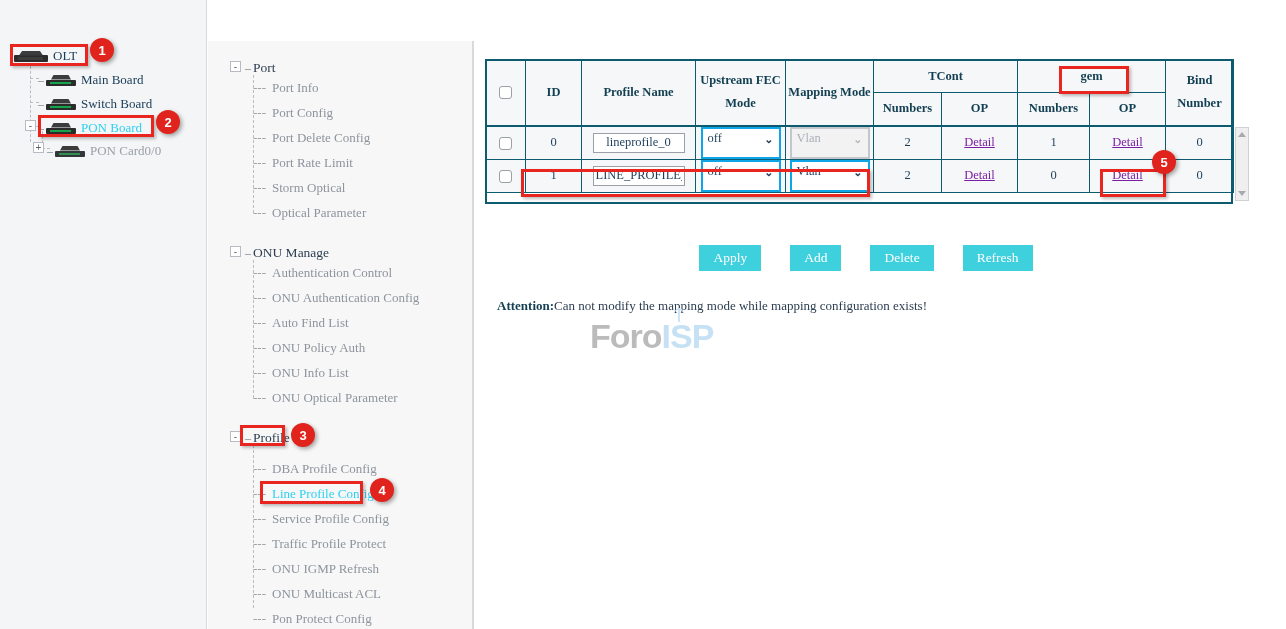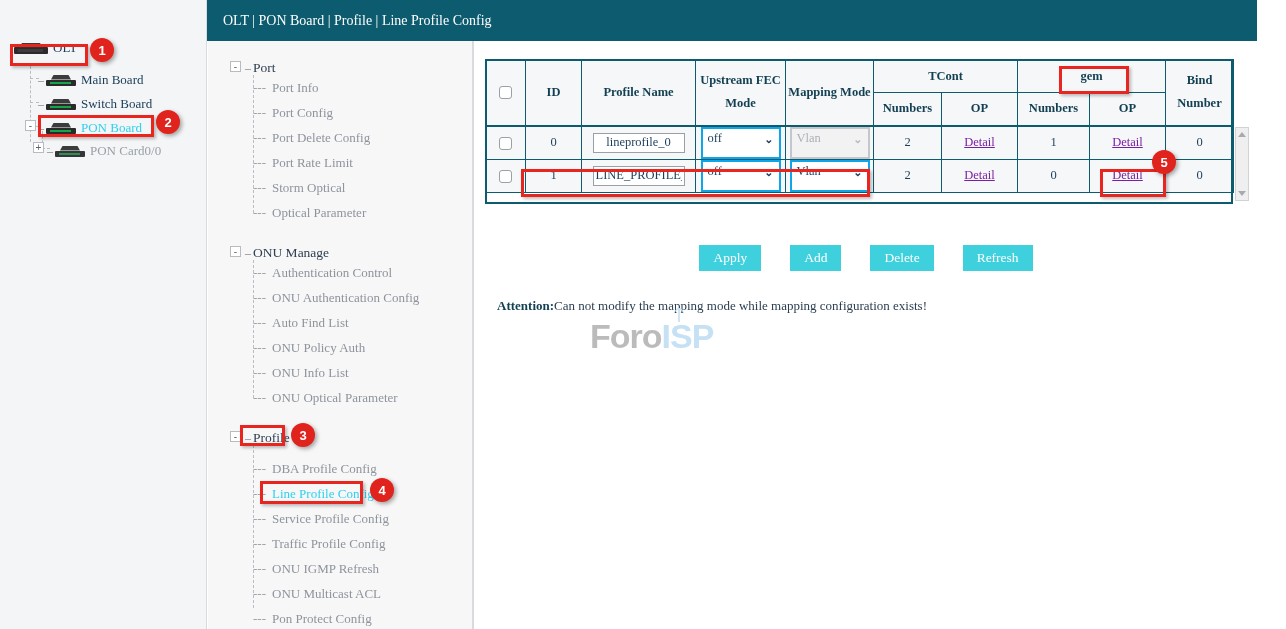--- a/index.html
+++ b/index.html
@@ -363,21 +363,21 @@
 
     <div id="tree">
 
       <div class="dashv" style="left:30px; top:66px; height:76px;"></div>
       <div class="dashh" style="left:30px; top:78px; width:9px;"></div>
       <div class="dashh" style="left:30px; top:102px; width:9px;"></div>
       <div class="dashh" style="left:36px; top:126px; width:5px;"></div>
       <div class="dashv" style="left:42px; top:131px; height:17px;"></div>
       <div class="dashh" style="left:42px; top:148px; width:8px;"></div>
 
-      <div class="tree-row lvl0" style="position:absolute; top:36px; left:0;">
+      <div class="tree-row lvl0" style="position:absolute; top:44px; left:0;">
         <span class="dev-icon">
           <span class="body"></span>
             <span class="top"></span>
             <span class="stripe" style="background:#3c3c3c;"></span>
         </span>
         <span class="tree-lbl c-dark">OLT</span>
       </div>
 
       <div class="tree-row" style="position:absolute; top:68px; left:0; padding-left:38px;">
         <span class="hyph">–</span>
@@ -416,23 +416,20 @@
         <span class="dev-icon small plain">
           <span class="body" style="background:#33363a;"></span>
             <span class="top"></span>
             <span class="stripe" style="display:block;background:#2f8f4e;"></span>
         </span>
         <span class="tree-lbl c-gray">PON Card0/0</span>
       </div>
     </div>
   </div>
 
-  <div id="crumb-bar">
-    <div id="crumb-text">OLT | PON Board | Profile | Line Profile Config</div>
-  </div>
   <div id="right-edge"></div>
 
   <div id="navpanel">
 
     <div class="expander" style="left:22px; top:20px;">-</div>
     <div class="nav-group" style="position:absolute; top:14px; left:0;">
       <span class="hyph" style="position:absolute;left:37px;">–</span>
       <span class="glbl">Port</span>
     </div>
     <div class="dashv" style="left:45px; top:34px; height:138px;"></div>
@@ -505,21 +502,21 @@
     <div class="nav-item sel" style="position:absolute; top:440px; left:0;">
       <span style="position:absolute;left:45px;color:#9aa0a6;">---</span>
       <span>Line Profile Config</span>
     </div>
     <div class="nav-item" style="position:absolute; top:465px; left:0;">
       <span style="position:absolute;left:45px;color:#9aa0a6;">---</span>
       <span>Service Profile Config</span>
     </div>
     <div class="nav-item" style="position:absolute; top:490px; left:0;">
       <span style="position:absolute;left:45px;color:#9aa0a6;">---</span>
-      <span>Traffic Profile Config</span>
+      <span>Traffic Profile Protect</span>
     </div>
     <div class="nav-item" style="position:absolute; top:515px; left:0;">
       <span style="position:absolute;left:45px;color:#9aa0a6;">---</span>
       <span>ONU IGMP Refresh</span>
     </div>
     <div class="nav-item" style="position:absolute; top:540px; left:0;">
       <span style="position:absolute;left:45px;color:#9aa0a6;">---</span>
       <span>ONU Multicast ACL</span>
     </div>
     <div class="nav-item" style="position:absolute; top:565px; left:0;">

